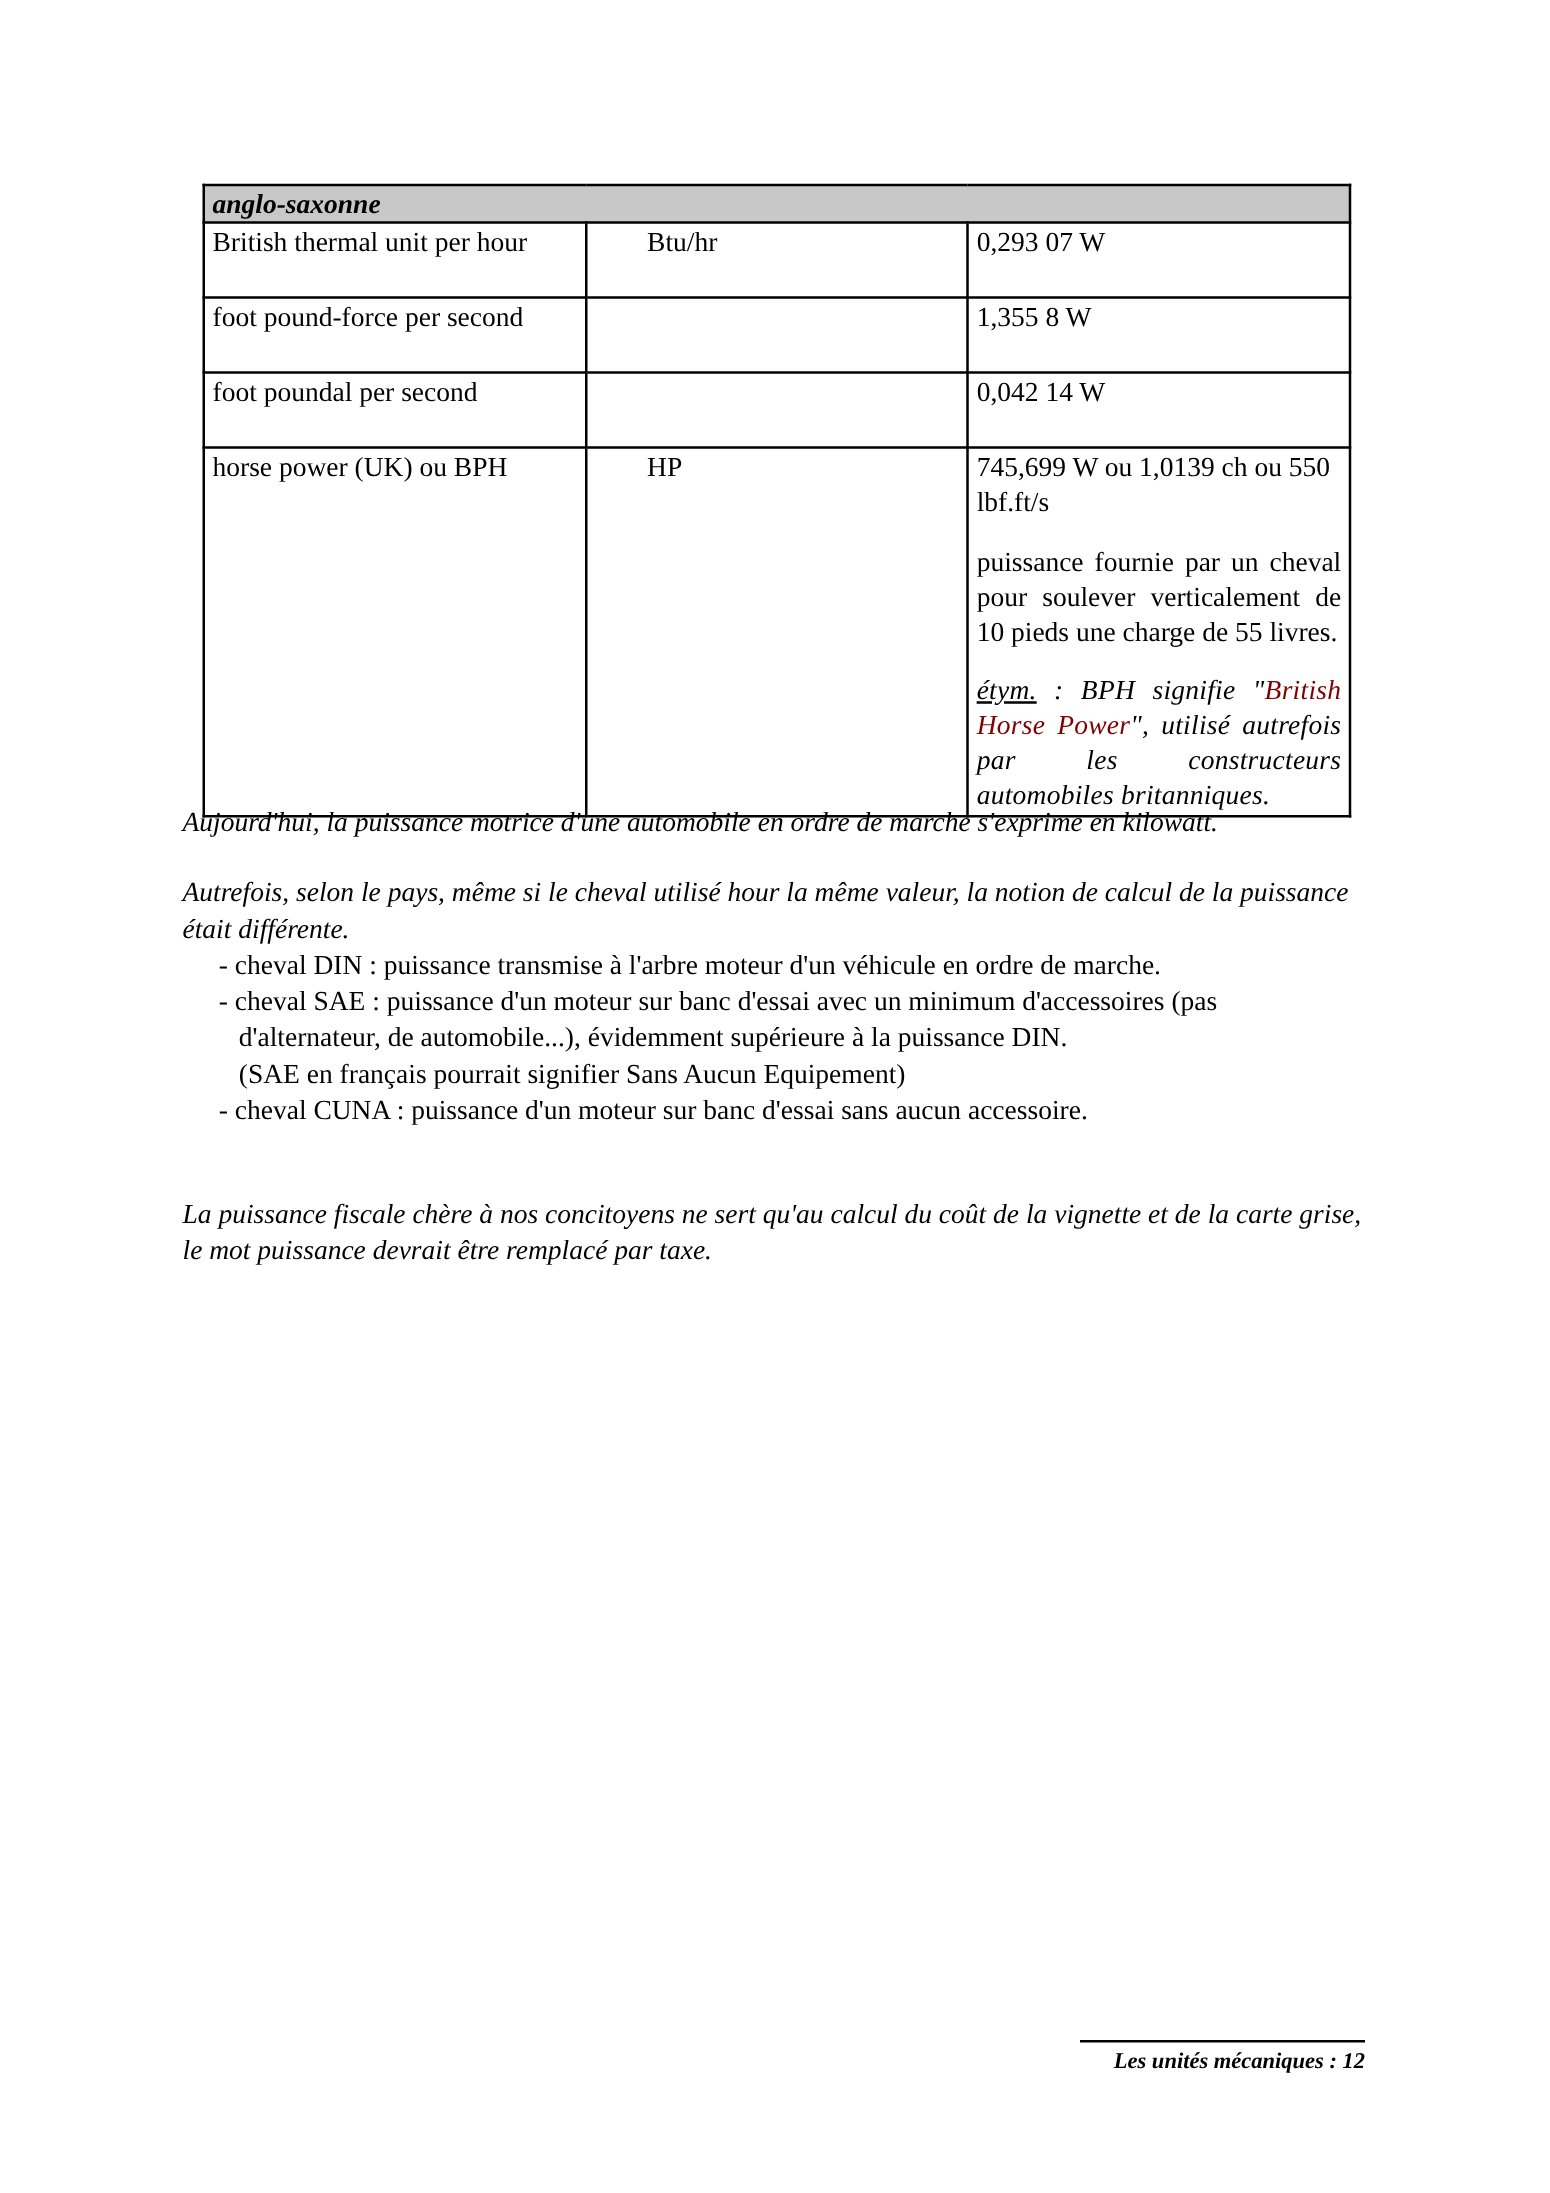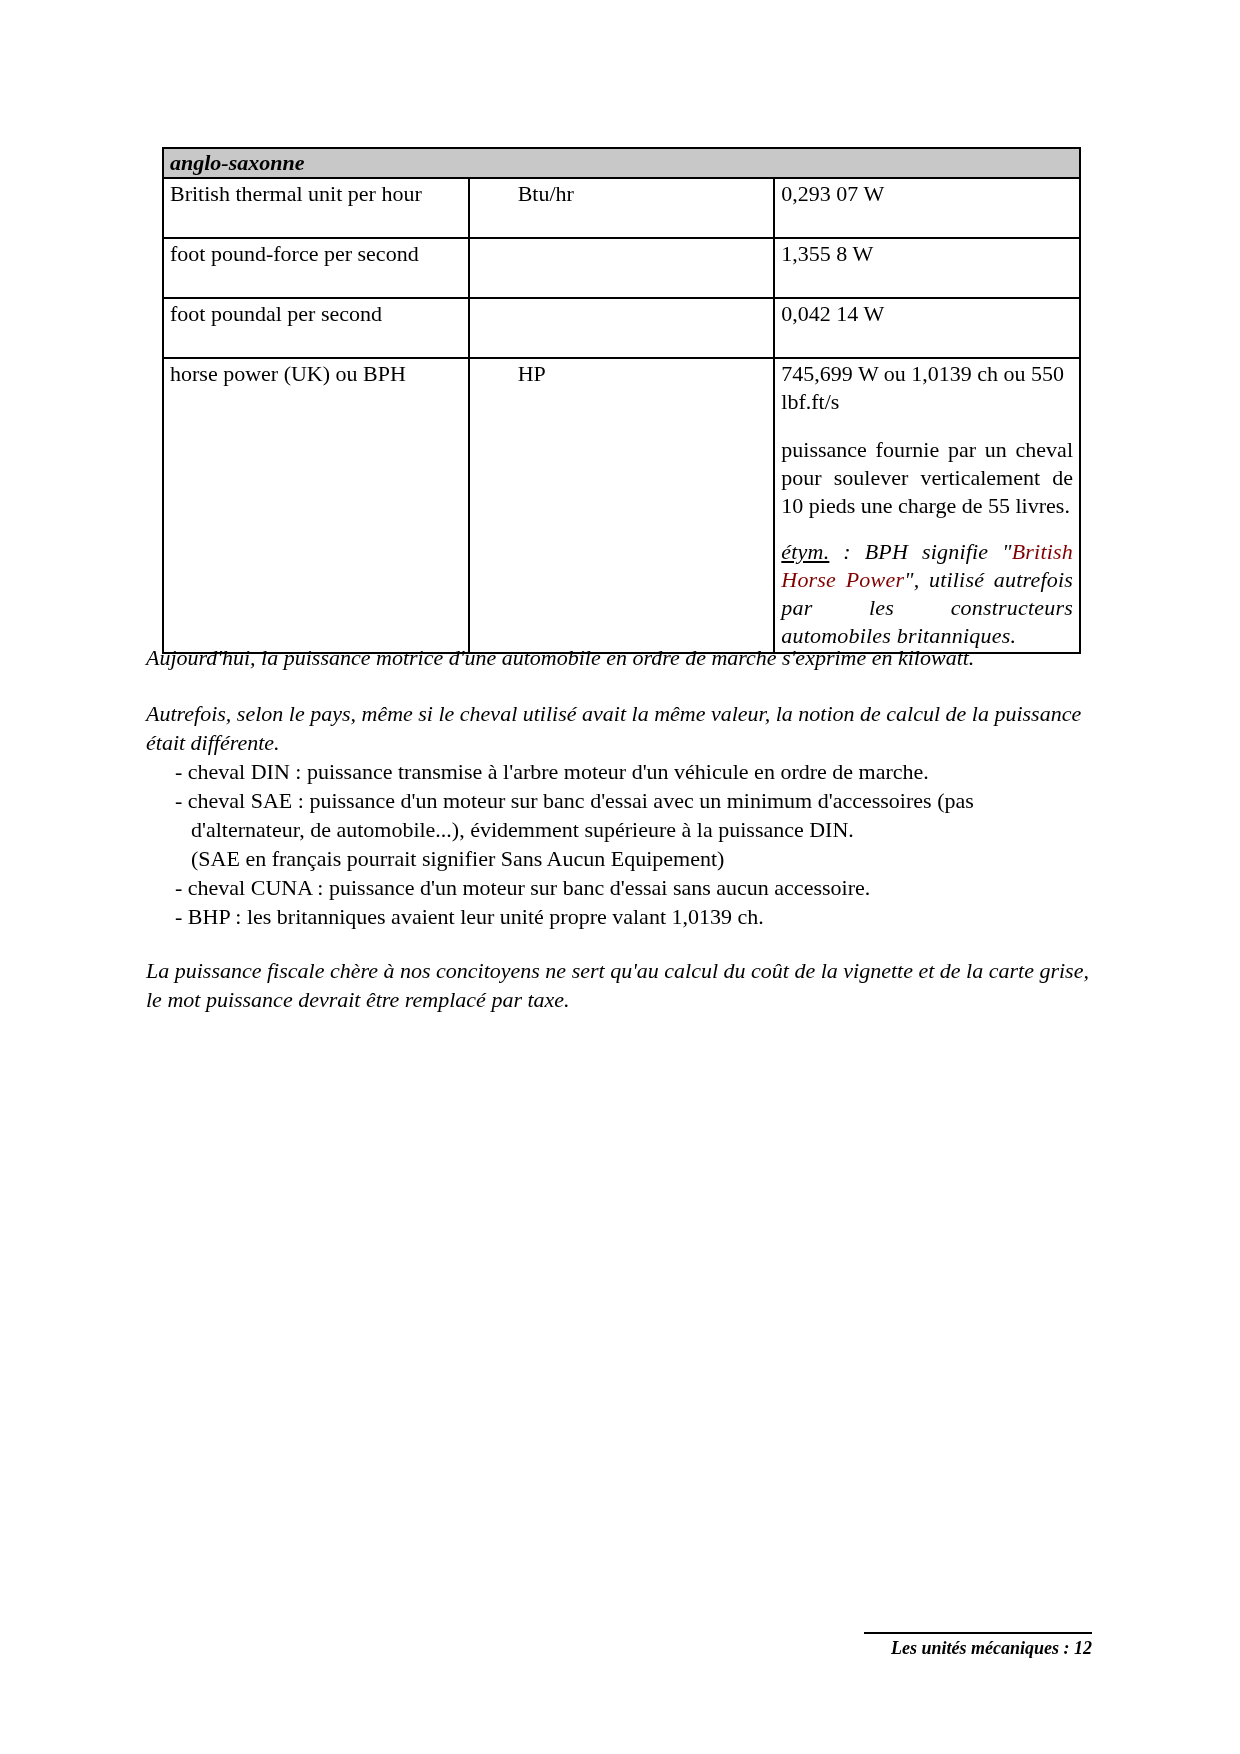--- a/index.html
+++ b/index.html
@@ -77,28 +77,27 @@
         <div>745,699 W ou 1,0139 ch ou 550 lbf.ft/s</div>
         <p class="desc">puissance fournie par un cheval pour soulever verticalement de 10 pieds une charge de 55 livres.</p>
         <p class="etym"><span class="ul">étym.</span><span> : BPH signifie "</span><span class="red">British Horse Power</span><span>", utilisé autrefois par les constructeurs automobiles britanniques.</span></p>
       </td>
     </tr>
   </tbody>
     </table>
 
 
   <div class="para p1">Aujourd'hui, la puissance motrice d'une automobile en ordre de marche s'exprime en kilowatt.</div>
-  <div class="para p2">Autrefois, selon le pays, même si le cheval utilisé avait la même valeur, la notion de calcul de la puissance était différente.</div>
+  <div class="para p2">Autrefois, selon le pays, même si le cheval utilisé hour la même valeur, la notion de calcul de la puissance était différente.</div>
 
   <div class="list">
     <div class="li">- cheval DIN : puissance transmise à l'arbre moteur d'un véhicule en ordre de marche.</div>
     <div class="li">- cheval SAE : puissance d'un moteur sur banc d'essai avec un minimum d'accessoires (pas</div>
     <div class="li cont">d'alternateur, de automobile...), évidemment supérieure à la puissance DIN.</div>
     <div class="li cont">(SAE en français pourrait signifier Sans Aucun Equipement)</div>
     <div class="li">- cheval CUNA : puissance d'un moteur sur banc d'essai sans aucun accessoire.</div>
-    <div class="li">- BHP : les britanniques avaient leur unité propre valant 1,0139 ch.</div>
   </div>
 
   <div class="para p3">La puissance fiscale chère à nos concitoyens ne sert qu'au calcul du coût de la vignette et de la carte grise, le mot puissance devrait être remplacé par taxe.</div>
 
   <div class="footer-rule"></div>
   <div class="footer">Les unités mécaniques : 12</div>
 </div>
 
 </body></html>

